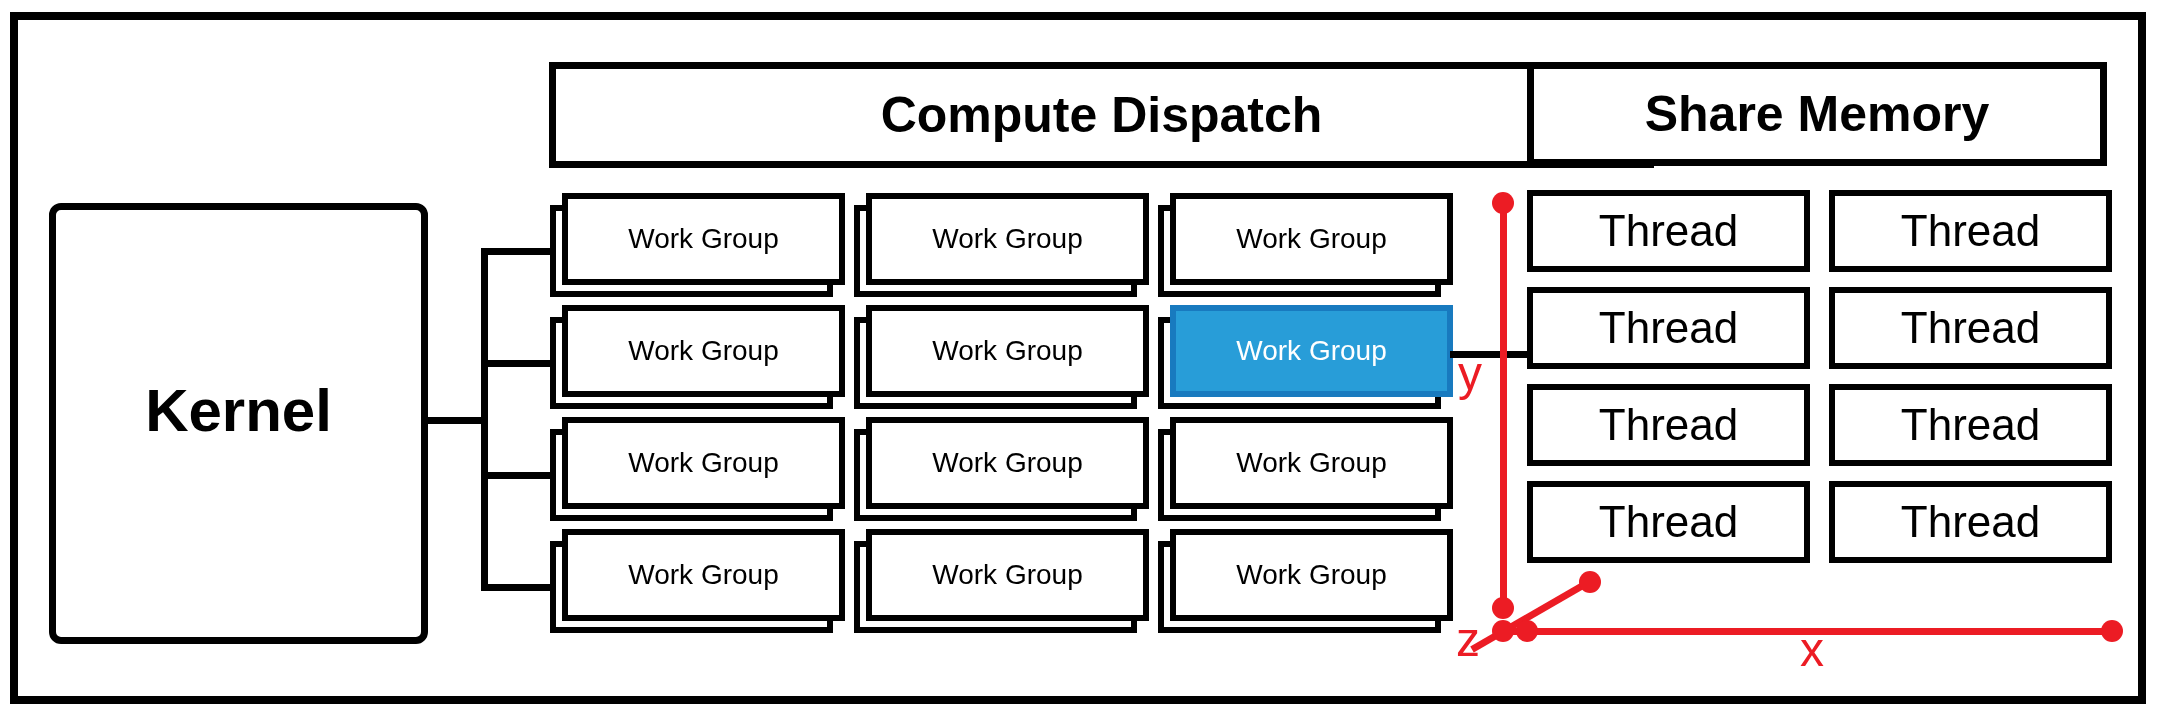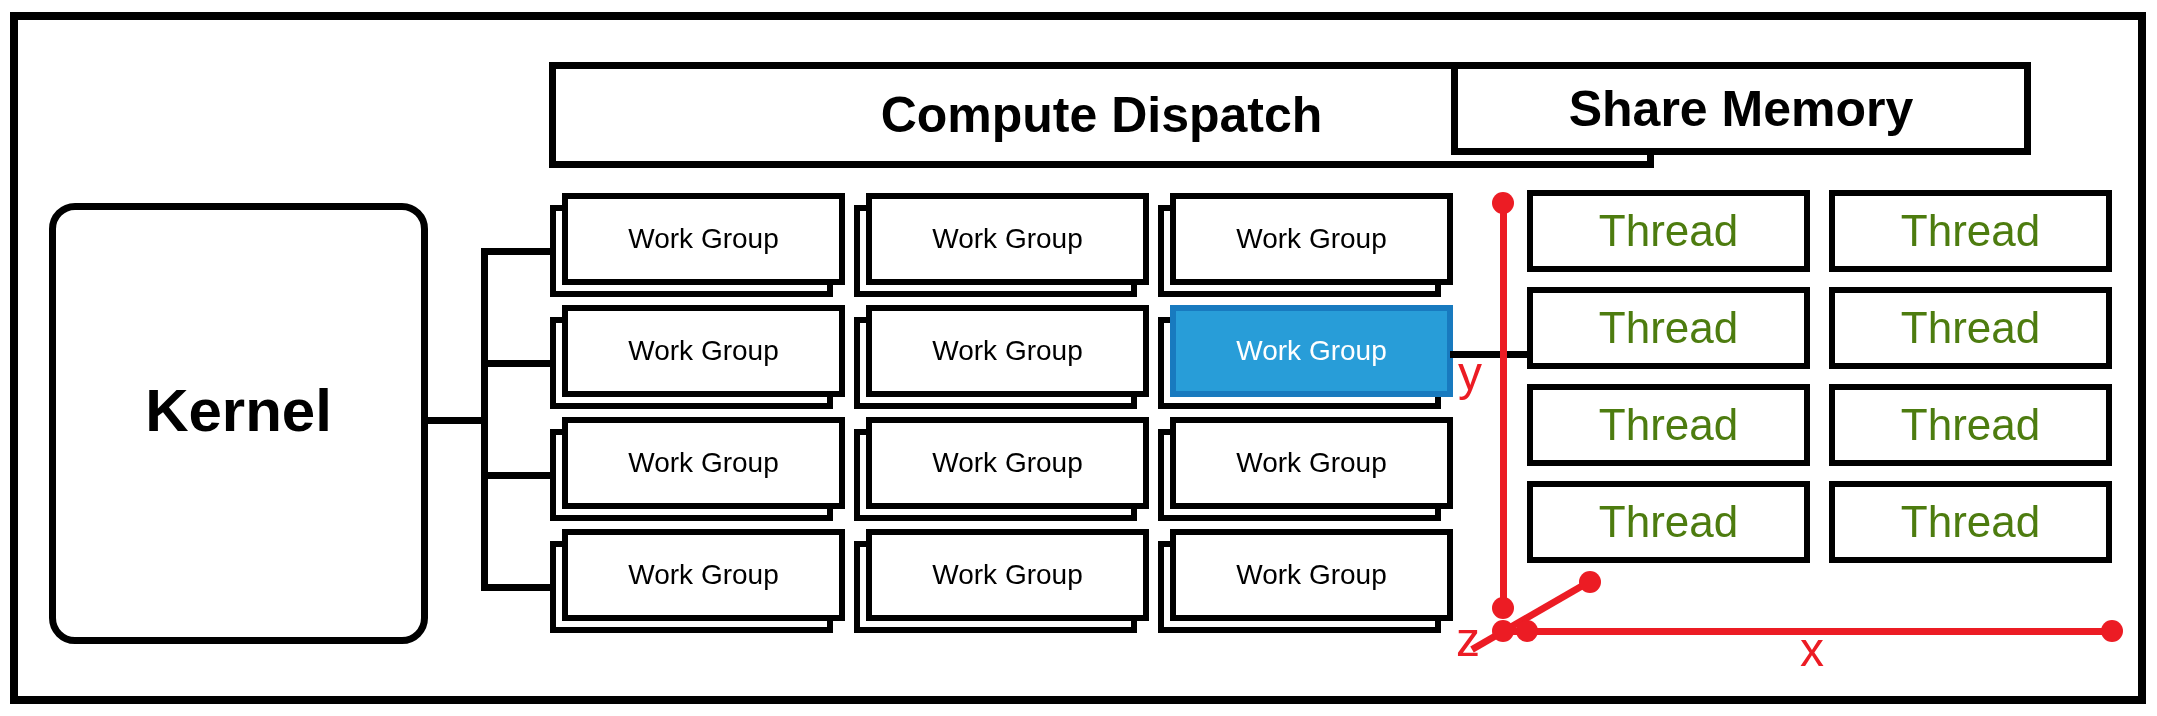--- a/index.html
+++ b/index.html
@@ -6,46 +6,46 @@
   body{width:2157px;height:716px;overflow:hidden;
        font-family:"Liberation Sans",sans-serif;}
   .canvas{position:relative;width:2157px;height:716px;background:#ffffff;}
 
   
   .frame{position:absolute;left:10px;top:12px;width:2136px;height:692px;
          border:8px solid #000;box-sizing:border-box;background:#fff;}
 
   
   .kernel{position:absolute;left:49px;top:203px;width:379px;height:441px;
-          border:7px solid #000;border-radius:26px;box-sizing:border-box;
+          border:7px solid #000;border-radius:12px;box-sizing:border-box;
           background:#fff;display:flex;flex-direction:column;justify-content:center;
           align-items:center;padding-bottom:26px;z-index:3;}
   .kernel span{font-size:60px;font-weight:bold;line-height:84px;color:#000;white-space:nowrap;}
 
   
   .header{position:absolute;border:7px solid #000;box-sizing:border-box;background:#fff;
           display:flex;align-items:center;justify-content:center;z-index:3;}
   .header span{font-size:50px;font-weight:bold;color:#000;white-space:nowrap;}
   .hd-dispatch{left:549px;top:62px;width:1105px;height:106px;}
-  .hd-share{left:1451px;top:62px;width:580px;height:93px;}
+  .hd-share{left:1527px;top:62px;width:580px;height:104px;}
 
   
   .wg{position:absolute;width:283px;height:92px;border:6px solid #000;
       box-sizing:border-box;background:#fff;}
   .wg.back{z-index:2;}
   .wg.front{z-index:4;display:flex;align-items:center;justify-content:center;}
   .wg.front span{font-size:28px;color:#000;white-space:nowrap;}
   .wg.front.hl{background:#289dd8;border-color:#187abf;}
   .wg.front.hl span{color:#ffffff;}
 
   
   .th{position:absolute;width:283px;height:82px;border:6px solid #000;
       box-sizing:border-box;background:#fff;display:flex;align-items:center;
       justify-content:center;z-index:3;}
-  .th span{font-size:44px;color:#4d7c0f;white-space:nowrap;}
+  .th span{font-size:44px;color:#000000;white-space:nowrap;}
 
   
   .bline{position:absolute;background:#000;z-index:1;}
   .bline.over{z-index:5;}
 
   
   .rline{position:absolute;background:#ec1c24;z-index:6;}
   .rdot{position:absolute;width:22px;height:22px;border-radius:50%;
         background:#ec1c24;z-index:7;}
   .axis-label{position:absolute;font-size:48px;line-height:48px;color:#ec1c24;

